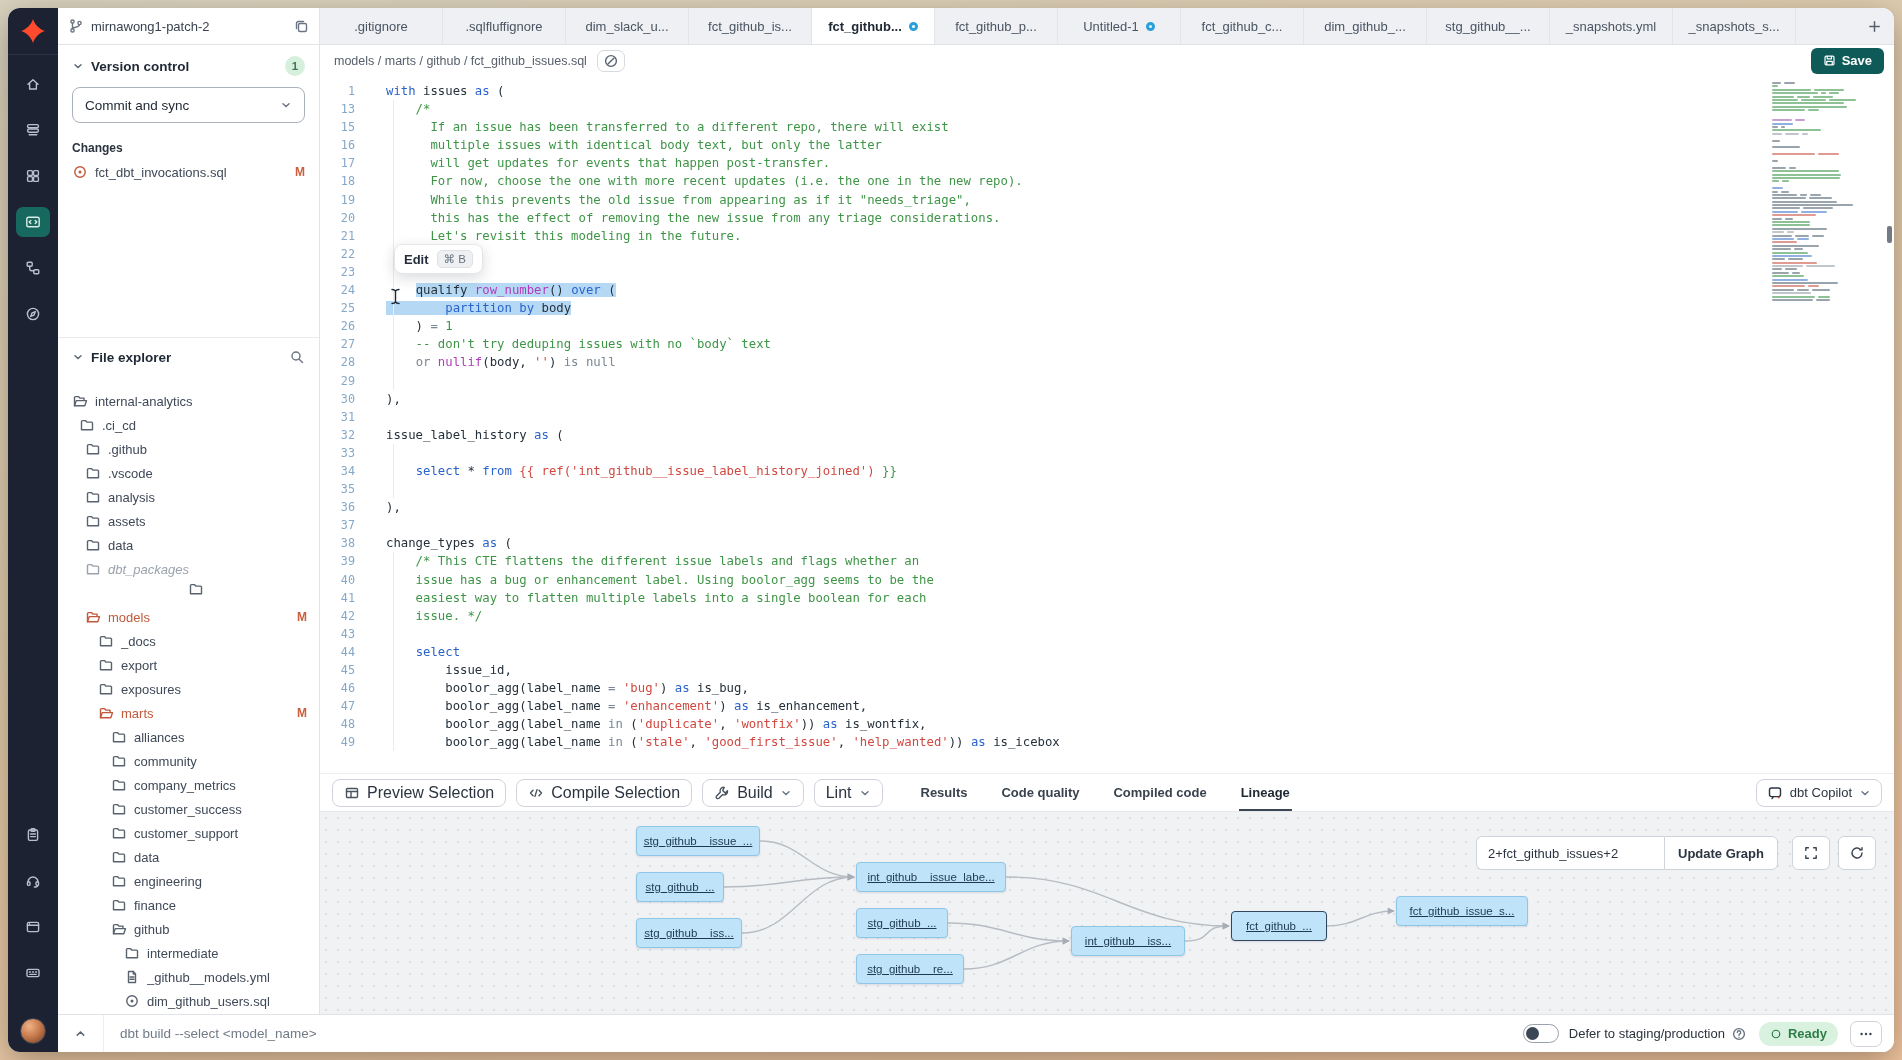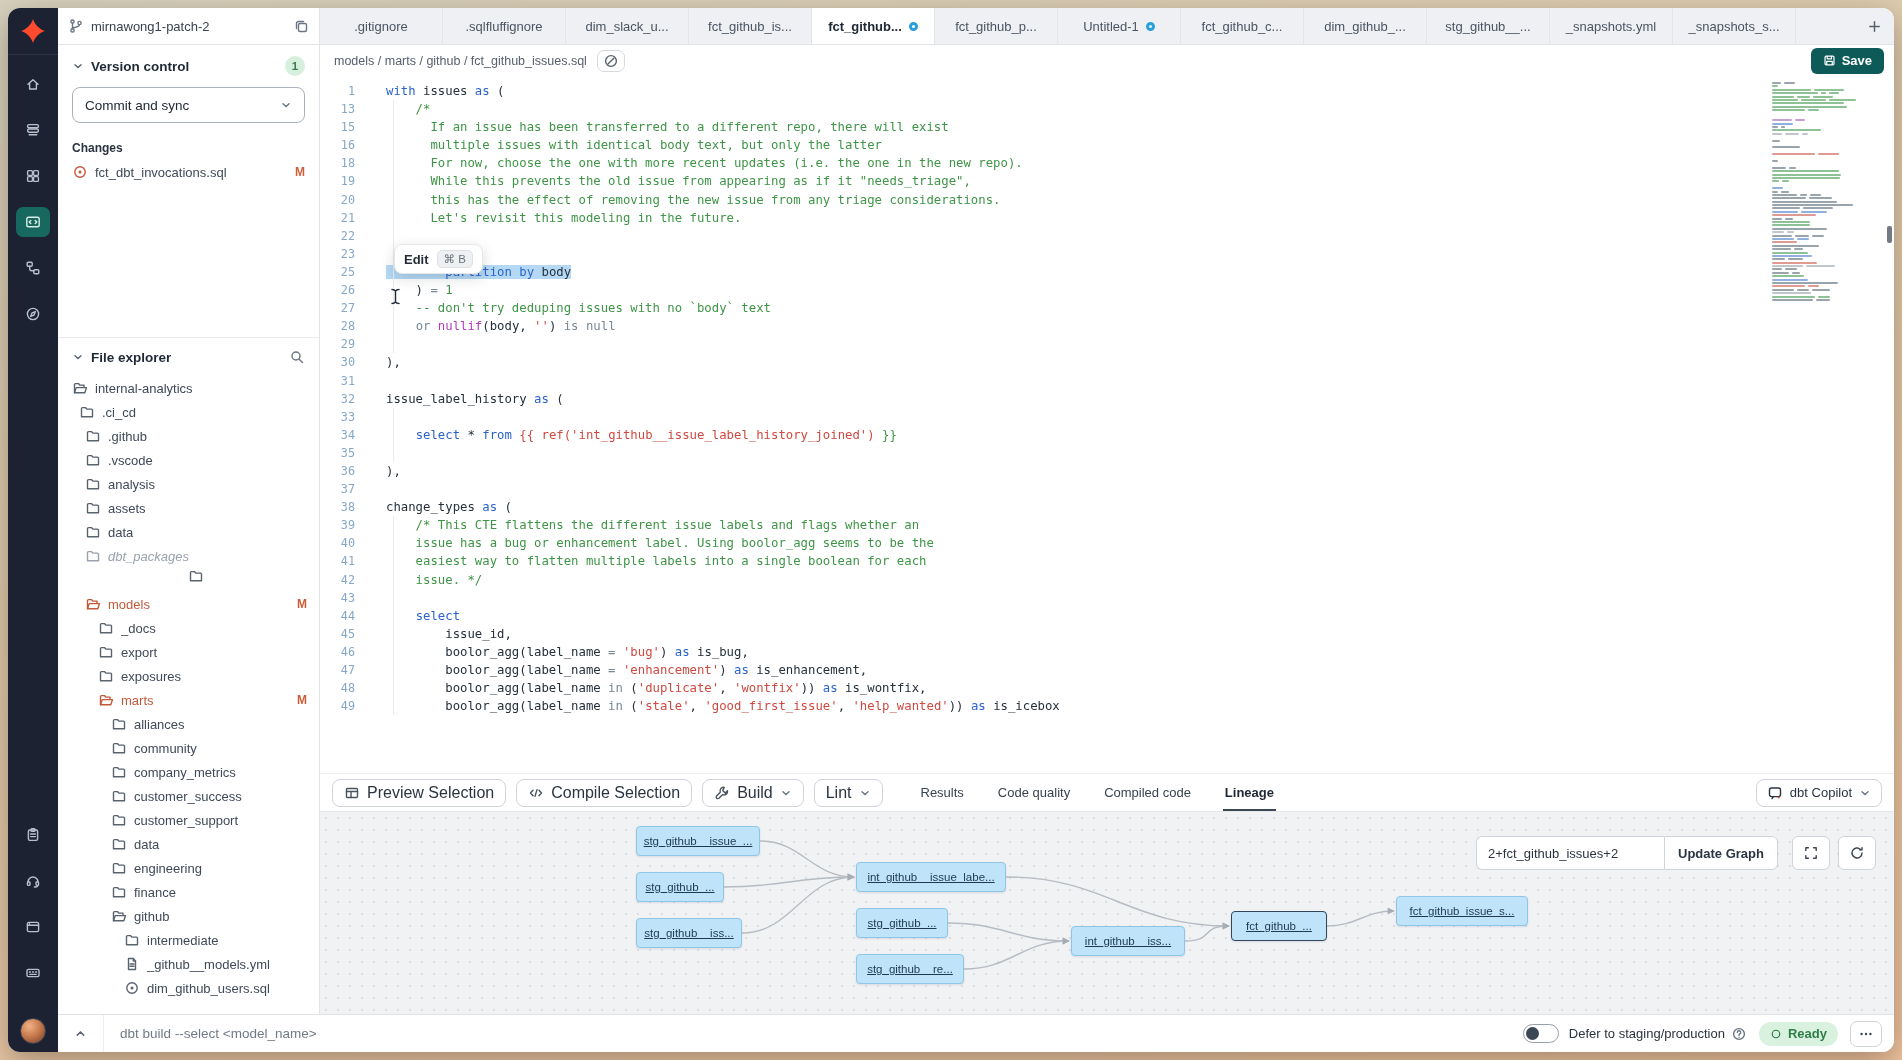--- a/index.html
+++ b/index.html
@@ -57,21 +57,21 @@
     font-size:11.5px; font-weight:bold; display:flex; align-items:center; justify-content:center; padding:0 6px; }
   .commit-btn { margin:2px 14px 14px; height:36px; border:1px solid #a9b1ba; border-radius:8px;
     display:flex; align-items:center; padding:0 12px; font-size:13.5px; color:#222b36; cursor:pointer;
     justify-content:space-between; background:#fff; }
   .mini-label { font-size:12px; font-weight:bold; color:#2a333e; padding:4px 14px 6px; }
   .change-item { display:flex; align-items:center; gap:7px; padding:3px 14px; font-size:13px; color:#3f4957; cursor:pointer; }
   .change-item .grow { flex:1; white-space:nowrap; overflow:hidden; }
   .m-badge { color:#cb5f3c; font-weight:bold; font-size:12px; }
   .vc-block { height:292px; flex:none; }
   .side-div { height:1px; background:#e8eaed; flex:none; }
-  .tree { flex:1; overflow:hidden; padding-top:2px; }
+  .tree { flex:1; overflow:hidden; padding-top:2px;margin-top:13px; }
   .tree-item { height:24px; display:flex; align-items:center; gap:7px; font-size:13px; color:#3f4957;
     padding-right:12px; cursor:pointer; white-space:nowrap; }
   .tree-item .ticon { flex:none; display:flex; color:#59636f; }
   .tree-item .tlabel { flex:1; overflow:hidden; text-overflow:ellipsis; }
   .tree-item.mod, .tree-item.mod .ticon { color:#c2593a; }
   .tree-item.muted, .tree-item.muted .ticon { color:#9aa2ac; font-style:italic; }
   
   .edcol { flex:1; display:flex; flex-direction:column; min-width:0; background:#fff; }
   .crumb-row { height:31px; flex:none; display:flex; align-items:center; padding:0 10px 0 14px; gap:10px; }
   .crumb { font-size:12.5px; color:#57606c; }
@@ -102,21 +102,21 @@
   .mm-row { height:2px; margin-bottom:1.4px; display:flex; gap:3px; }
   .mm-seg { height:2px; border-radius:1px; }
   .vthumb { position:absolute; right:2px; top:150px; width:5px; height:17px; background:#5a636f; border-radius:2px; opacity:.85; }
   
   .ptoolbar { height:39px; flex:none; border-top:1px solid #eceef1; border-bottom:1px solid #e5e7ea;
     display:flex; align-items:center; padding:0 12px; gap:10px; background:#fff; }
   .pbtn { height:28px; border:1px solid #cfd4da; border-radius:8px; background:#fff; display:flex;
     align-items:center; gap:7px; padding:0 11px; font-size:16px; color:#2b3440; font-family:inherit; cursor:pointer; }
   .pbtn .bic { color:#49525e; display:flex; }
   .ptabs { display:flex; margin-left:28px; gap:34px; height:100%; align-items:center; }
-  .ptab { font-size:13px; color:#39424e; cursor:pointer; position:relative; height:100%; display:flex; align-items:center; }
+  .ptab { font-size:13px; color:#39424e; cursor:pointer; position:relative; height:100%; display:flex; align-items:center;font-weight:bold; }
   .ptab.active { font-weight:bold; color:#1e2732; }
   .ptab.active::after { content:""; position:absolute; left:-2px; right:-2px; bottom:0; height:2px; background:#3b4754; }
   .ptoolbar .grow { flex:1; }
   .copilot-btn { height:28px; border:1px solid #cfd4da; border-radius:8px; background:#fff; display:flex;
     align-items:center; gap:7px; padding:0 10px; font-size:13px; color:#2b3440; font-family:inherit; cursor:pointer; }
   
   .lineage { height:202px; flex:none; position:relative; background:#f1f2f4; overflow:hidden;
     background-image:radial-gradient(#dadcdf 1px, transparent 1px); background-size:12px 12px; }
   .edges { position:absolute; inset:0; }
   .lnode { position:absolute; height:30px; background:#bfe3f8; border:1px solid #8fc6e8; border-radius:4px;
@@ -623,20 +623,24 @@
               </div>
               <div class="cl">
                 <div class="ln">15</div>
                 <div class="ct"><span class="guide"></span><span class="tk c">      If an issue has been transferred to a different repo, there will exist</span></div>
               </div>
               <div class="cl">
                 <div class="ln">16</div>
                 <div class="ct"><span class="guide"></span><span class="tk c">      multiple issues with identical body text, but only the latter</span></div>
               </div>
               <div class="cl">
+                <div class="ln">17</div>
+                <div class="ct"><span class="guide"></span><span class="tk c">      will get updates for events that happen post-transfer.</span></div>
+              </div>
+              <div class="cl">
                 <div class="ln">18</div>
                 <div class="ct"><span class="guide"></span><span class="tk c">      For now, choose the one with more recent updates (i.e. the one in the new repo).</span></div>
               </div>
               <div class="cl">
                 <div class="ln">19</div>
                 <div class="ct"><span class="guide"></span><span class="tk c">      While this prevents the old issue from appearing as if it "needs_triage",</span></div>
               </div>
               <div class="cl">
                 <div class="ln">20</div>
                 <div class="ct"><span class="guide"></span><span class="tk c">      this has the effect of removing the new issue from any triage considerations.</span></div>
@@ -645,20 +649,24 @@
                 <div class="ln">21</div>
                 <div class="ct"><span class="guide"></span><span class="tk c">      Let's revisit this modeling in the future.</span></div>
               </div>
               <div class="cl">
                 <div class="ln">22</div>
                 <div class="ct"><span class="guide"></span> </div>
               </div>
               <div class="cl">
                 <div class="ln">23</div>
                 <div class="ct"><span class="guide"></span> </div>
+              </div>
+              <div class="cl">
+                <div class="ln">24</div>
+                <div class="ct"><span class="guide"></span><span class="tk p">    </span><span class="tk p hl">qualify </span><span class="tk f hl">row_number</span><span class="tk p hl">() </span><span class="tk k hl">over</span><span class="tk p hl"> (</span></div>
               </div>
               <div class="cl">
                 <div class="ln">25</div>
                 <div class="ct"><span class="guide"></span><span class="tk p hl">        </span><span class="tk k hl">partition by</span><span class="tk p hl"> body</span></div>
               </div>
               <div class="cl">
                 <div class="ln">26</div>
                 <div class="ct"><span class="guide"></span><span class="tk p">    ) </span><span class="tk o">= </span><span class="tk n">1</span></div>
               </div>
               <div class="cl">

